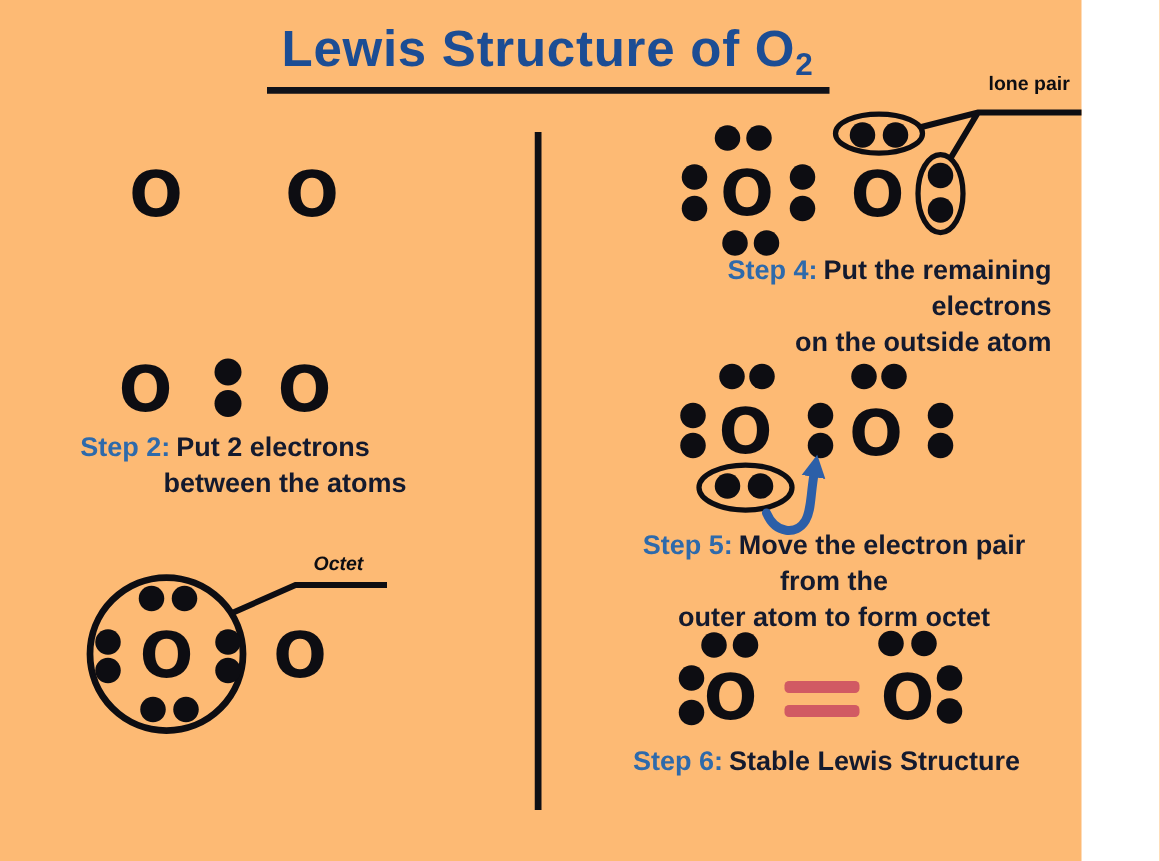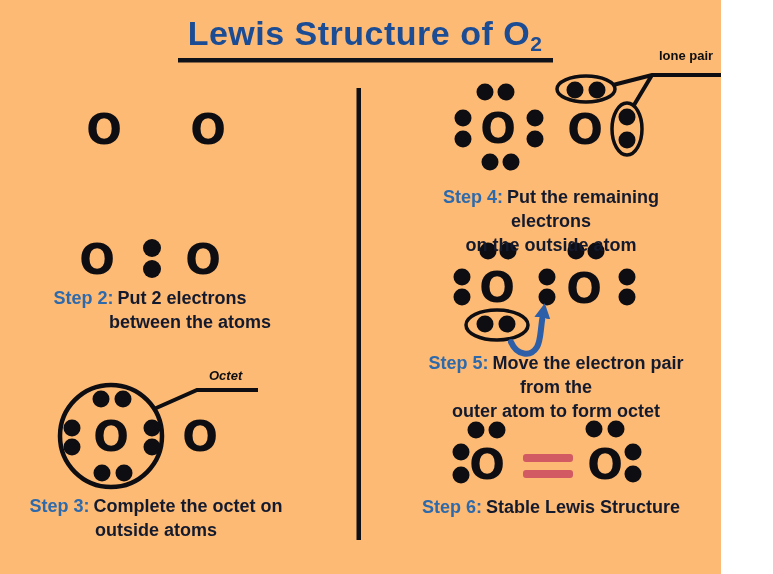--- a/index.html
+++ b/index.html
@@ -153,28 +153,22 @@
   <div class="anno" style="left:659px;top:48px;">lone pair</div>
 
 
   <div class="caption" style="left:0px;top:286px;">
     <div class="cap-line">
       <span class="step-label">Step 2:</span><span>Put 2 electrons</span>
     </div>
     <div class="cap-line cap-line2-shift">between the atoms</div>
   </div>
 
-  <div class="caption" style="left:6px;top:494px;">
-    <div class="cap-line">
-      <span class="step-label">Step 3:</span><span>Complete the octet on</span>
-    </div>
-    <div class="cap-line">outside atoms</div>
-  </div>
 
-  <div class="caption" style="left:401px;top:185px;">
+  <div class="caption" style="left:401px;top:168px;text-align:right;">
     <div class="cap-line">
       <span class="step-label">Step 4:</span><span>Put the remaining electrons</span>
     </div>
     <div class="cap-line">on the outside atom</div>
   </div>
 
   <div class="caption" style="left:406px;top:351px;">
     <div class="cap-line">
       <span class="step-label">Step 5:</span><span>Move the electron pair from the</span>
     </div>

